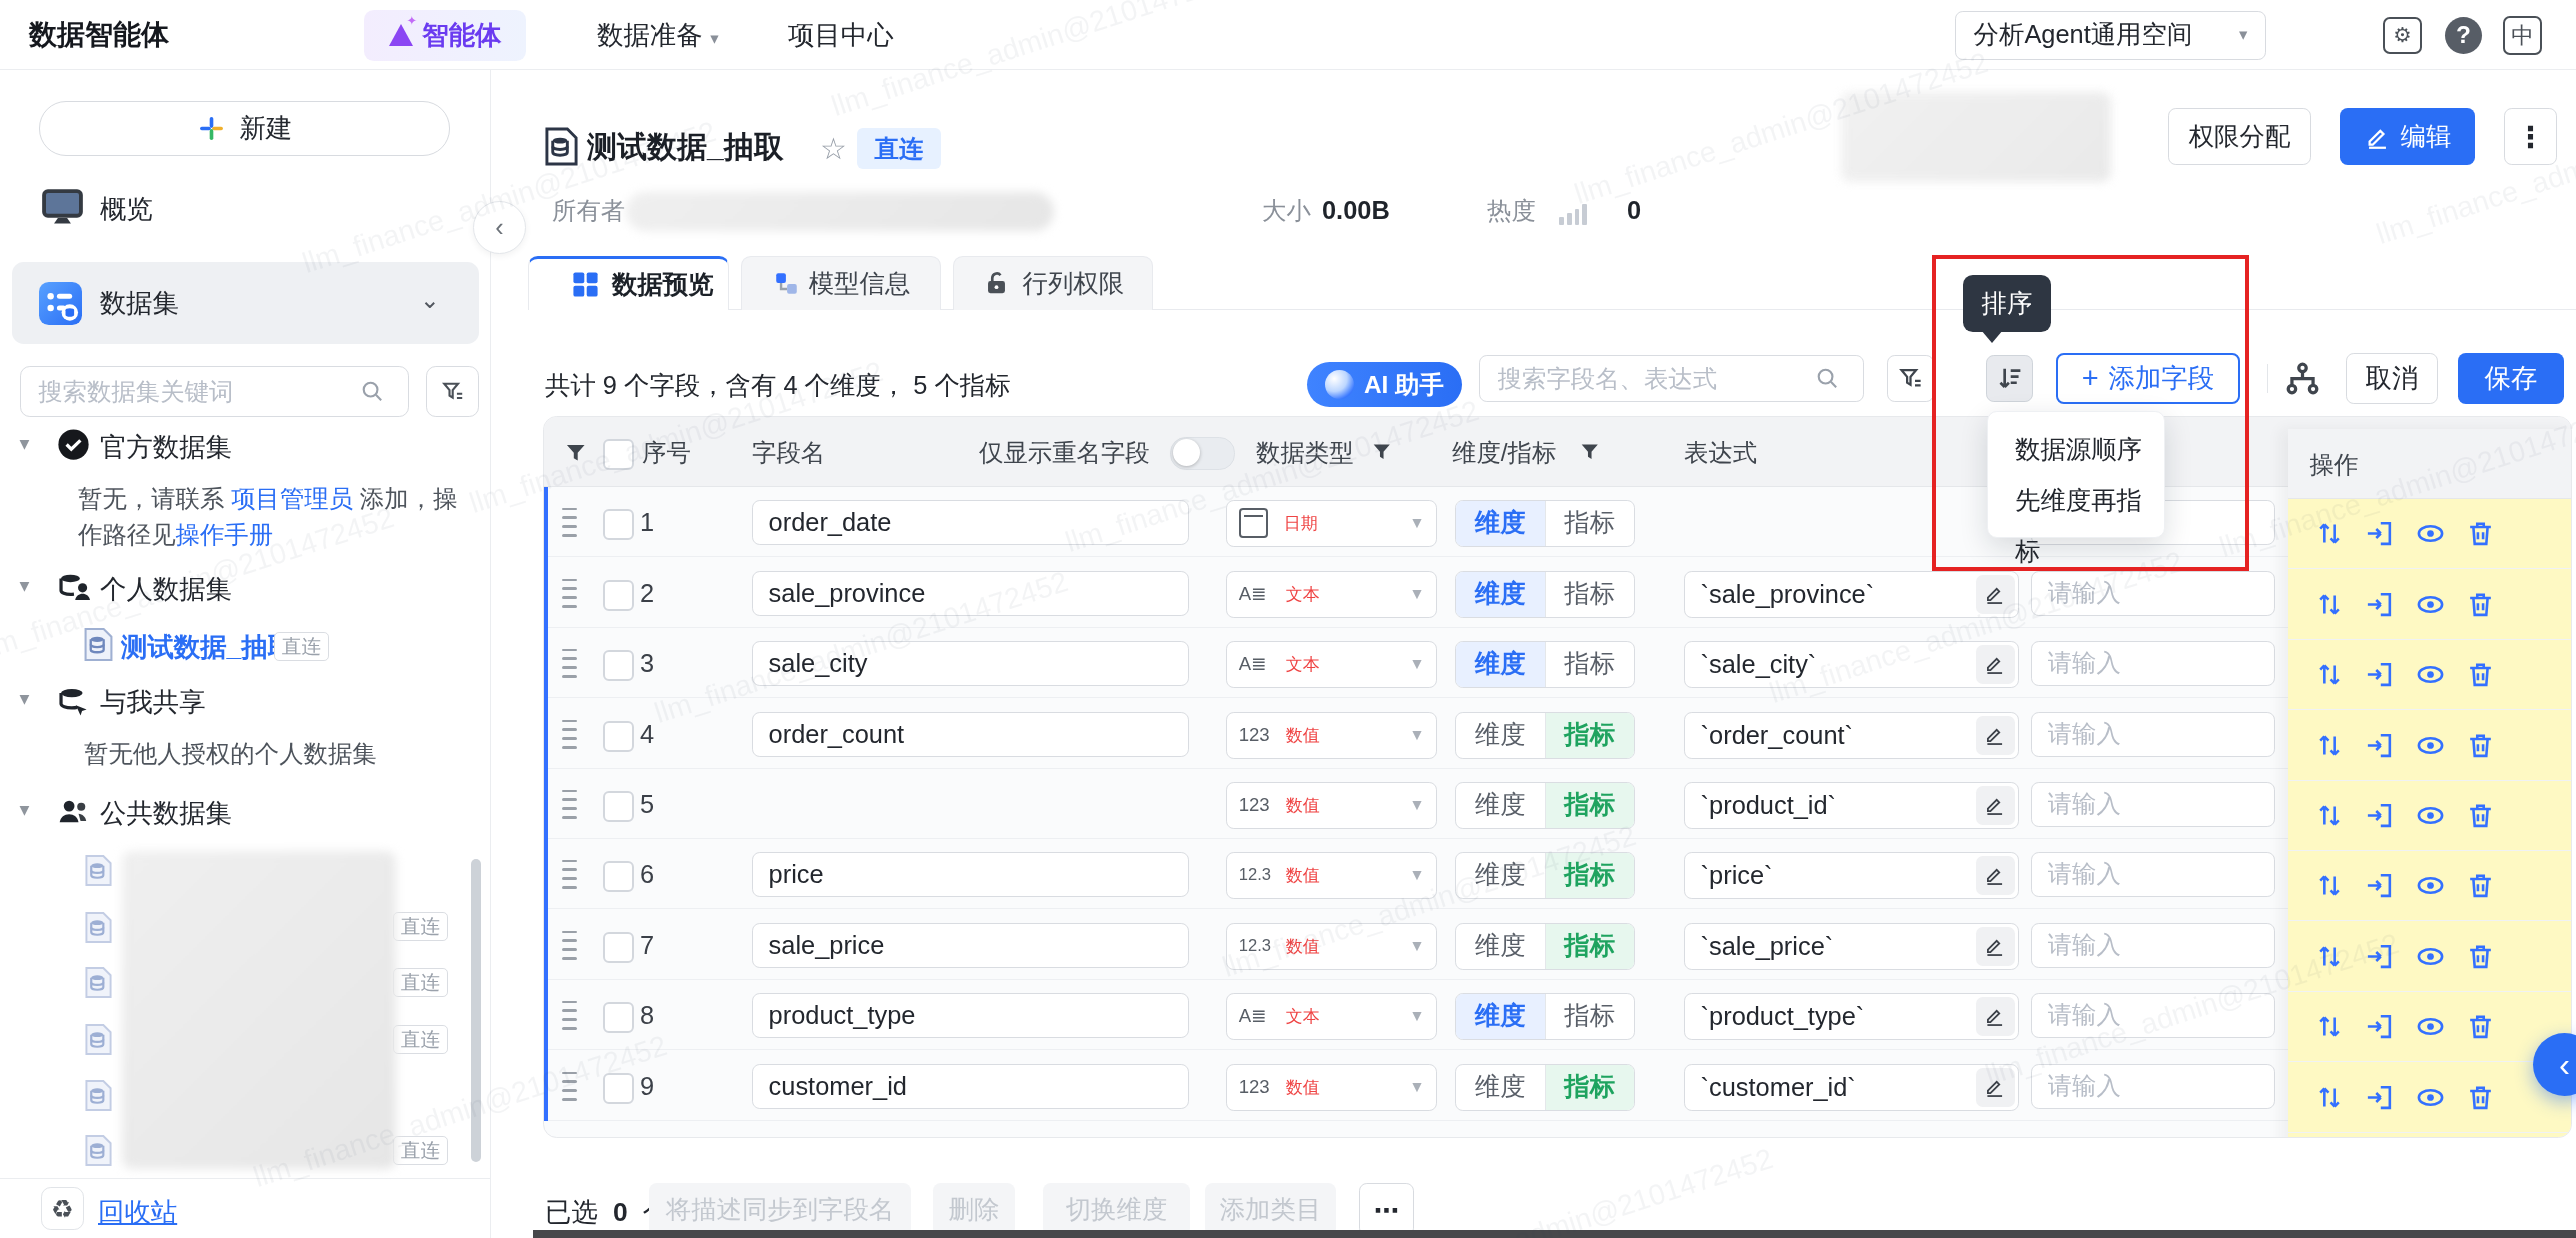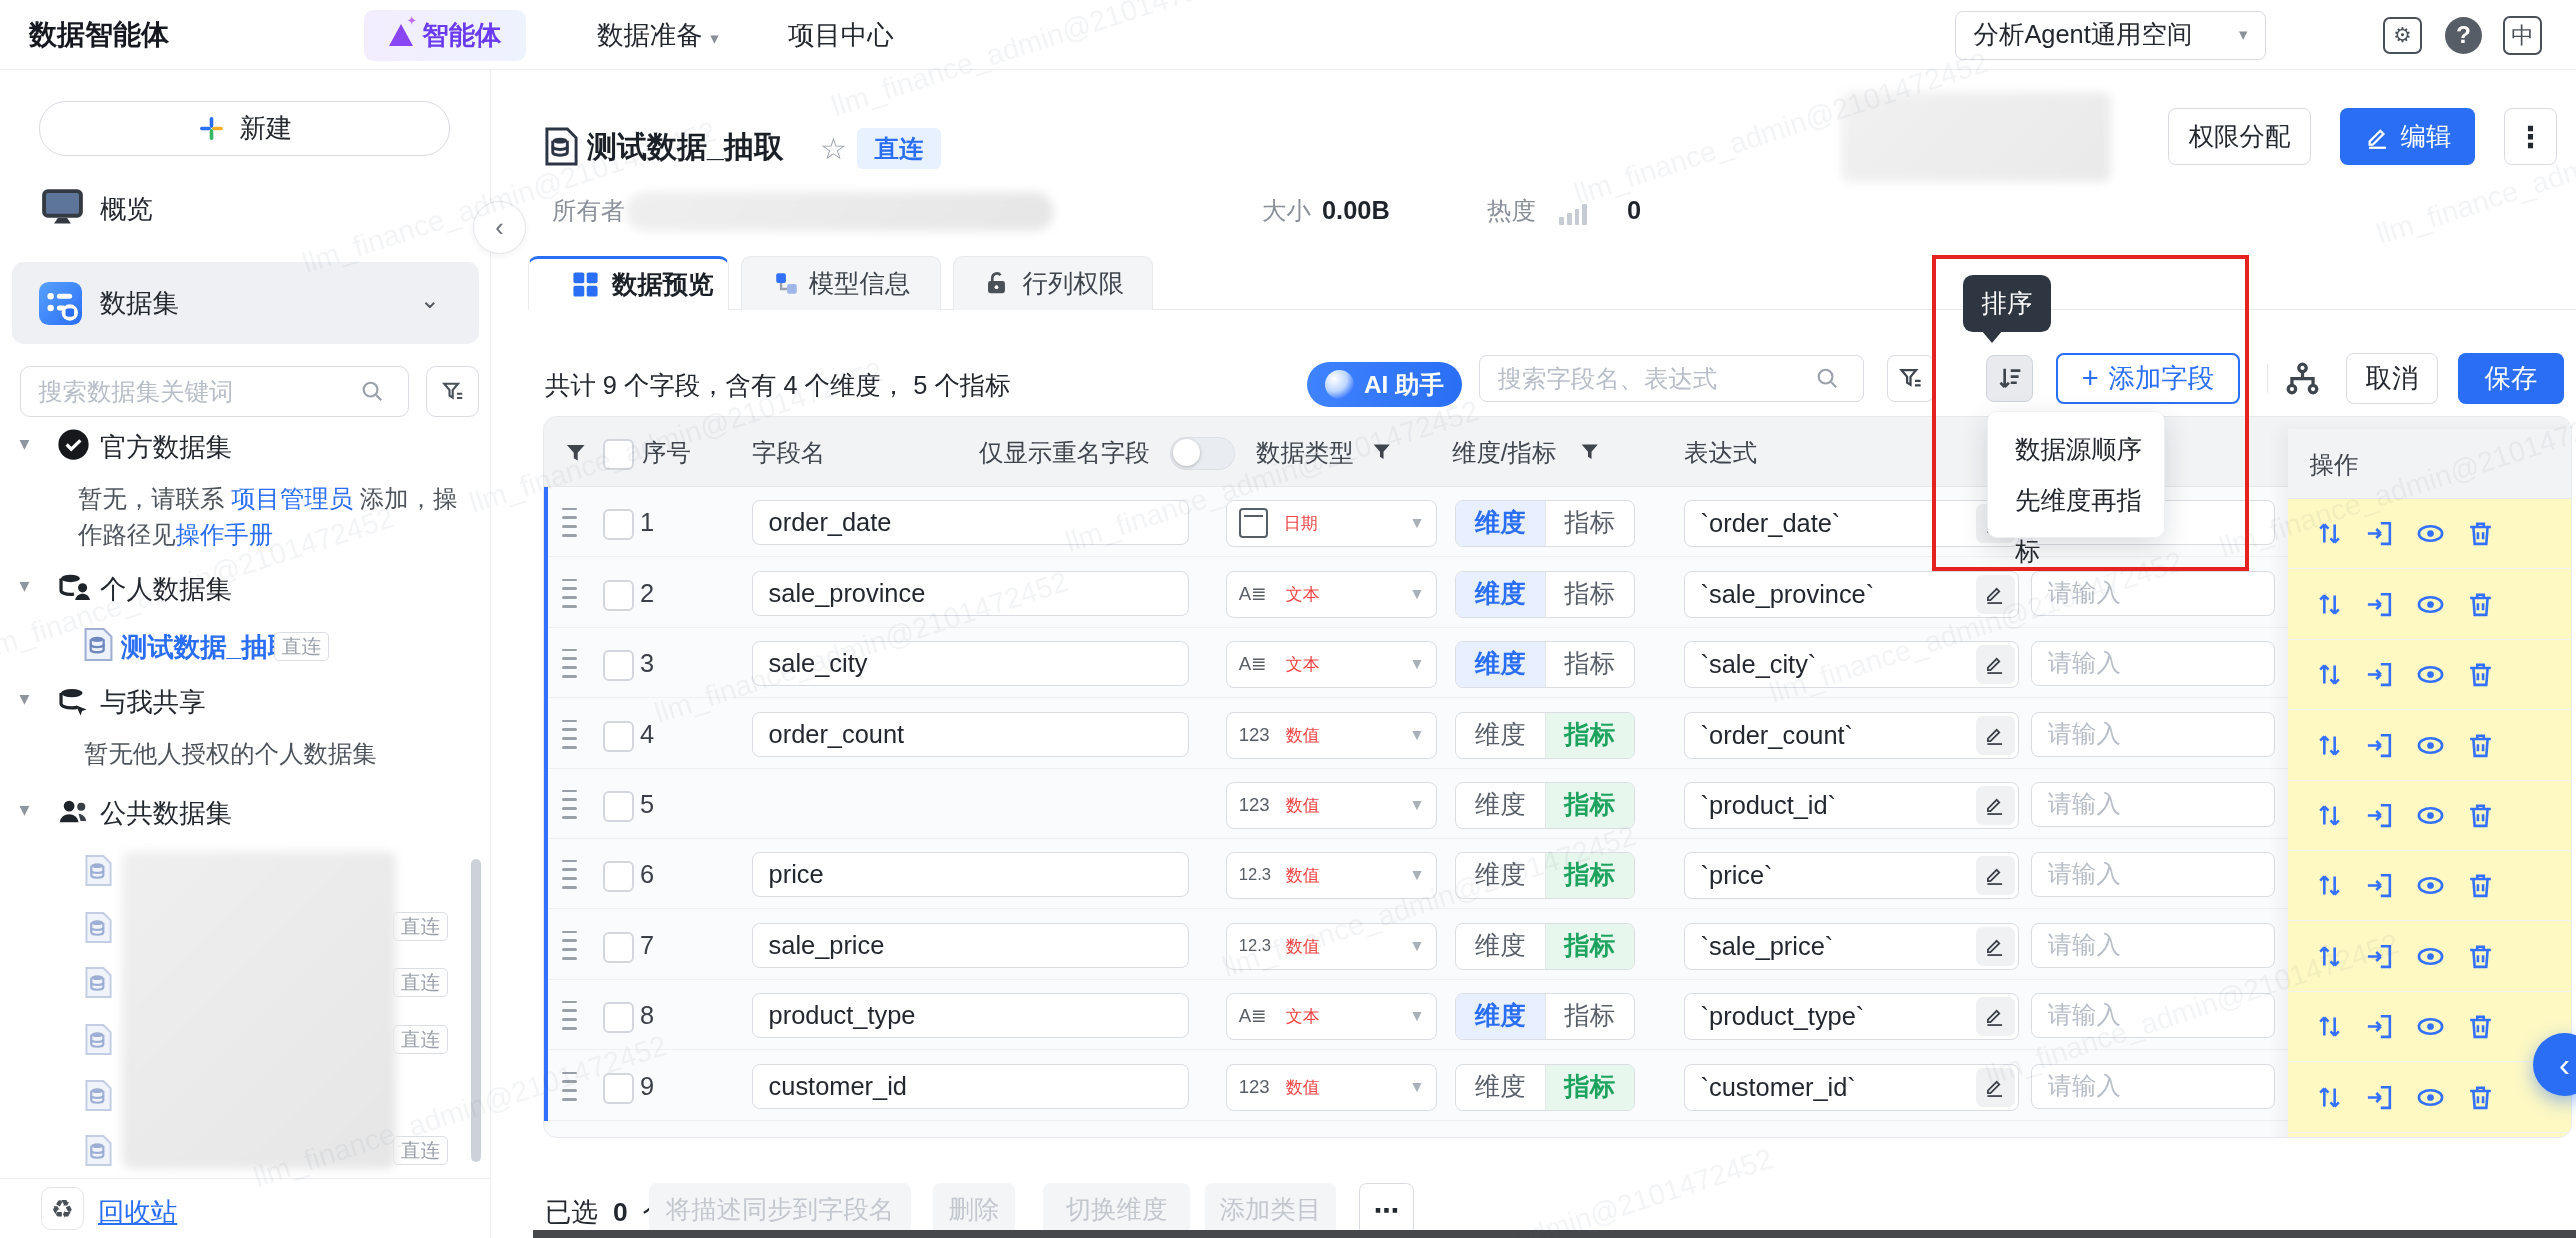--- a/index.html
+++ b/index.html
@@ -478,29 +478,20 @@
     <input class="fname" value="order_date" style="">
     <div class="tsel flex">
       <span class="tglyph cal"></span>
       <span class="tlabel">日期</span>
       <span class="sel-caret">▼</span>
     </div>
     <div class="seg">
       <span class="on-dim">维度</span>
       <span>指标</span>
     </div>
-    <div class="expr flex">
-      <span class="etext">`order_date`</span>
-      <span class="pencil-chip">
-        <svg width="23.5" height="23.5" viewBox="0 0 24 24">
-          <path d="M5 16L14 7l2.6 2.6L7.6 18.6H5z" fill="none" stroke="currentColor" stroke-width="1.8"></path>
-          <path d="M4.5 21.5h15" stroke="currentColor" stroke-width="1.8"></path>
-        </svg>
-      </span>
-    </div>
     <input class="desc" placeholder="请输入" style="">
   </div>
         <div class="trow a" style="top: 141px;">
     <span class="drag a">
             <i></i>
             <i></i>
             <i></i>
             <i></i>
           </span>
     <span class="cb"></span>

